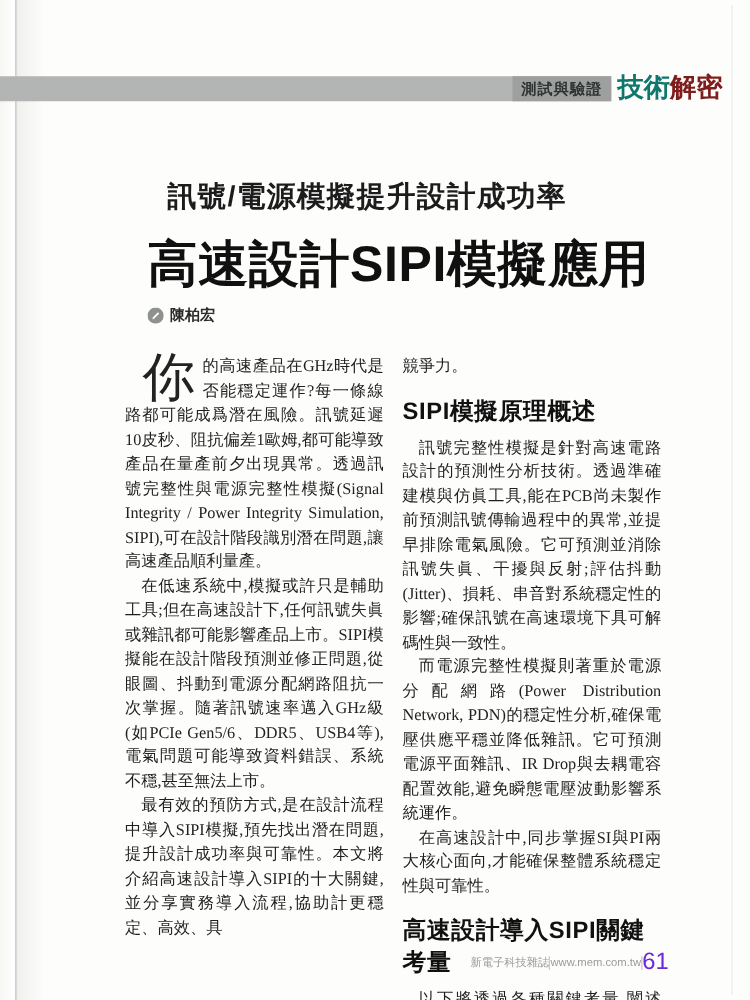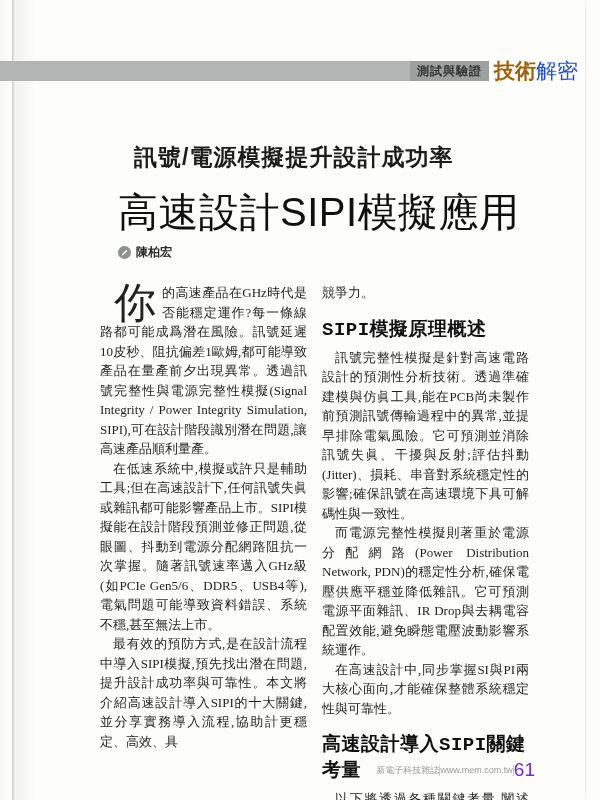--- a/index.html
+++ b/index.html
@@ -16,39 +16,39 @@
     background:linear-gradient(to right,#f6f6f3,#ffffff);z-index:1;}
   .edge-right{position:absolute;left:585px;top:4px;bottom:4px;width:1px;background:#ececea;}
 
   
   .topbar{position:absolute;left:0;top:61px;width:489px;height:20px;background:#b2b5b3;
     display:flex;justify-content:flex-end;align-items:stretch;z-index:2;}
   .badge{background:#9da09f;color:#2e3331;font-family:"Liberation Sans","DejaVu Sans",sans-serif;
     font-weight:bold;font-size:12px;display:flex;align-items:center;padding:0 7px;letter-spacing:1px;}
   .brand{position:absolute;left:494px;top:59px;height:24px;z-index:2;
     font-family:"Liberation Sans","DejaVu Sans",sans-serif;font-size:21px;line-height:24px;white-space:nowrap;}
-  .brand-bold{font-weight:900;color:#a16207;}
-  .brand-light{font-weight:400;color:#1d4ed8;}
+  .brand-bold{font-weight:900;color:#0f766e;}
+  .brand-light{font-weight:700;color:#7f1d1d;}
 
   
   .title-block{position:absolute;left:118px;top:126px;width:440px;z-index:2;
     font-family:"Liberation Sans","DejaVu Sans",sans-serif;}
   .subtitle{margin:16px;font-size:23px;font-weight:600;color:#1c1c1c;letter-spacing:1px;}
-  .main-title{margin:2px 0 0 0;font-size:40px;font-weight:400;color:#101010;letter-spacing:0.5px;line-height:1.15;}
+  .main-title{margin:2px 0 0 0;font-size:40px;font-weight:700;color:#101010;letter-spacing:0.5px;line-height:1.15;}
   .author{margin-top:9px;display:flex;align-items:center;gap:5px;font-size:12px;font-weight:bold;color:#2b2b2b;}
   .author-icon{width:13px;height:13px;display:inline-block;}
 
   
   .columns{position:absolute;left:100px;top:283px;width:429px;display:flex;gap:15px;z-index:2;}
   .col{width:207px;font-size:13px;line-height:19.5px;text-align:justify;}
   .col p{margin:0;}
   .col p.indent{text-indent:1em;}
   .dropcap{float:left;font-size:42px;line-height:38px;font-weight:400;color:#222;
     margin:1px 6px 0 14px;}
-  .sec-heading{font-family:Liberation Mono, monospace;font-size:19px;font-weight:800;
+  .sec-heading{font-family:Liberation Sans, sans-serif;font-size:19px;font-weight:800;
     color:#111;margin:14px 0 5px 0;line-height:26px;letter-spacing:0.5px;text-align:left;}
 
   
   .footer{position:absolute;left:0;top:759px;width:535px;display:flex;justify-content:flex-end;
     align-items:center;gap:0;font-family:"Liberation Sans","DejaVu Sans",sans-serif;
     font-size:9px;color:#9a9a9a;z-index:2;}
   .footer .sep{width:1px;height:11px;background:#c9c9c9;}
   .pagenum{font-size:19px;color:#6d28d9;}
 </style>
 </head>

